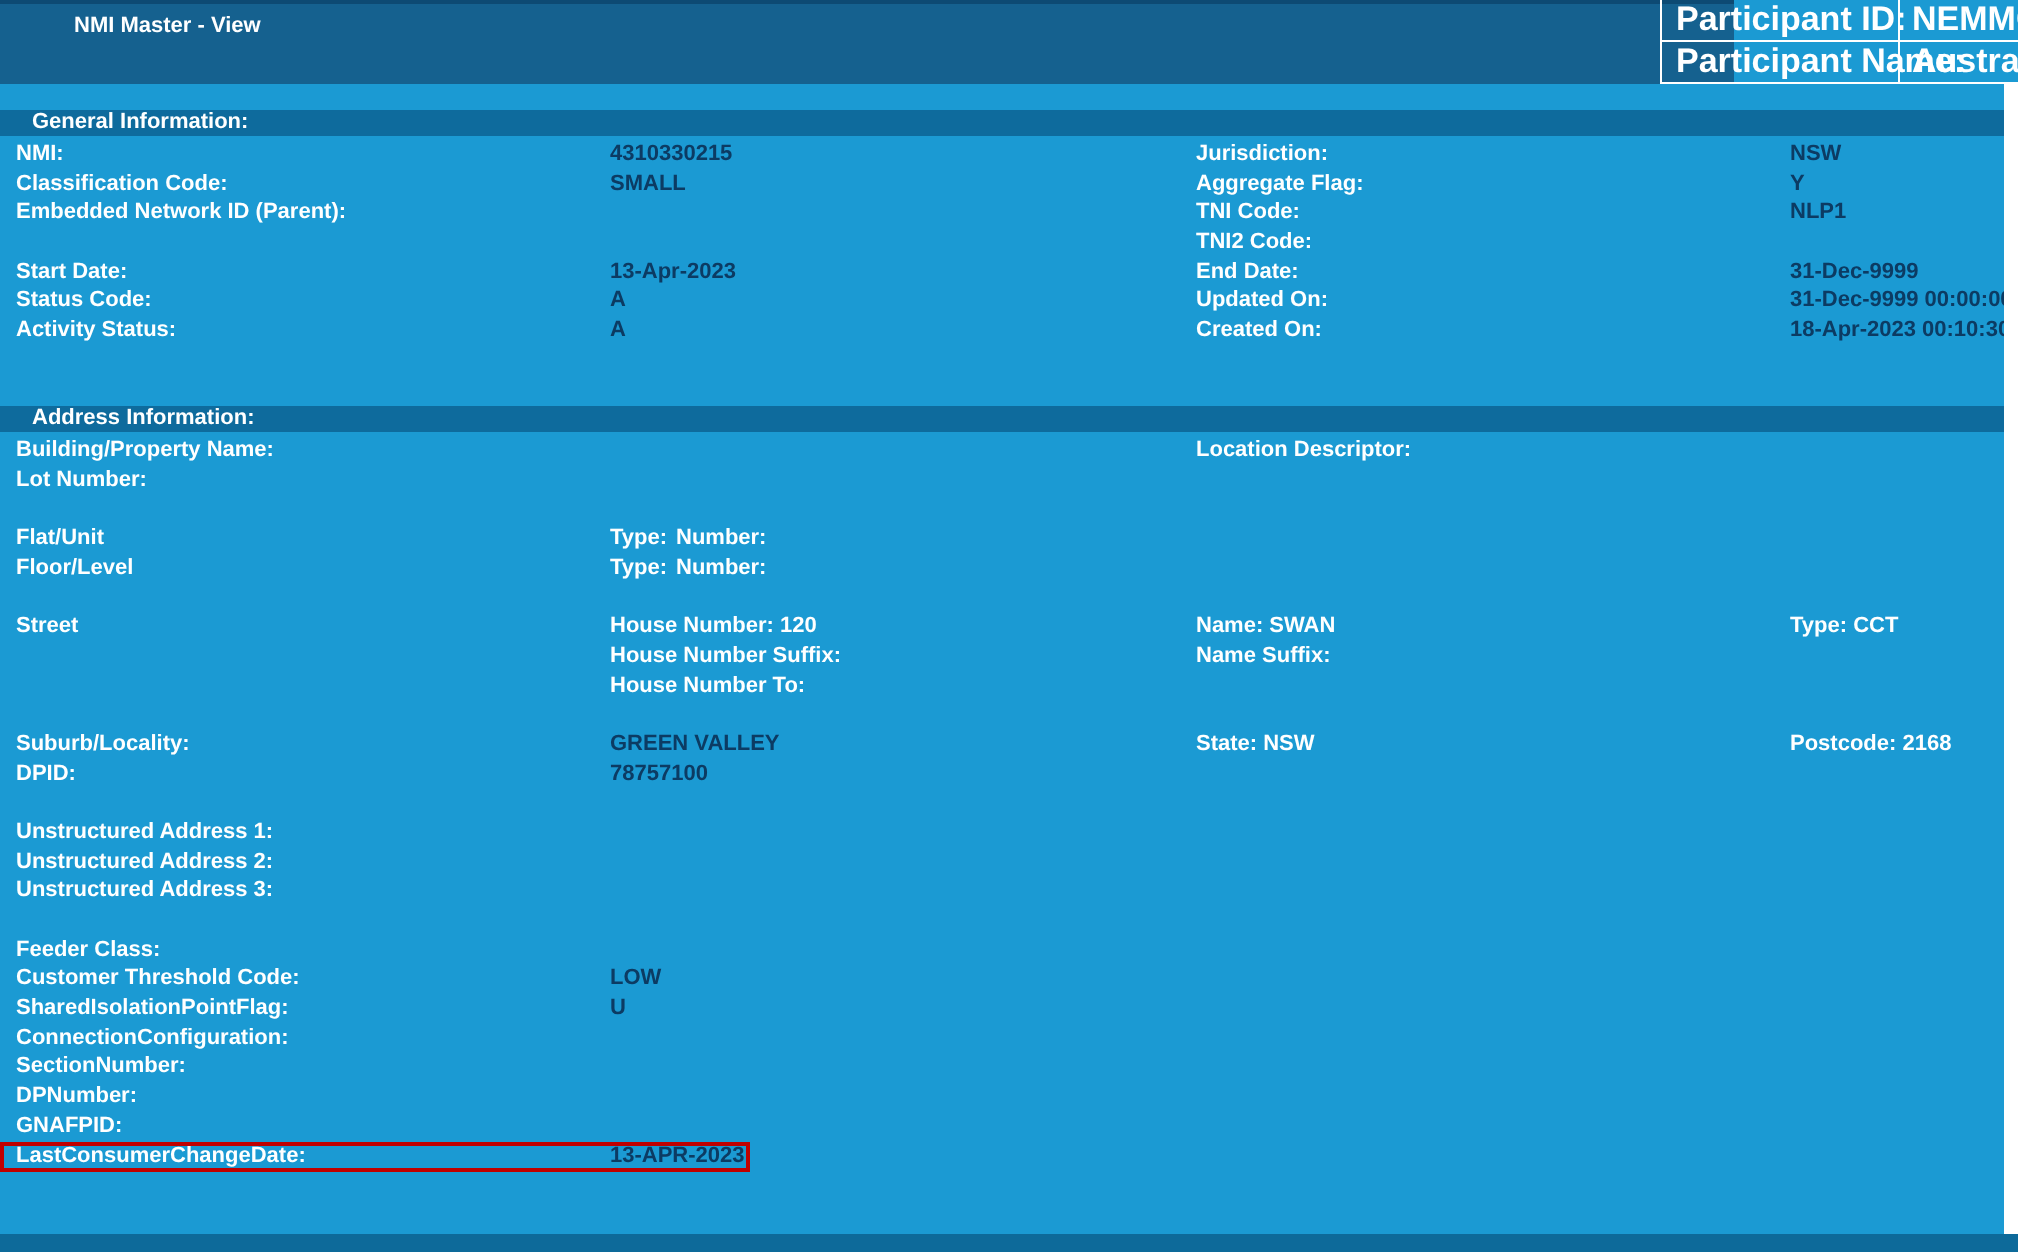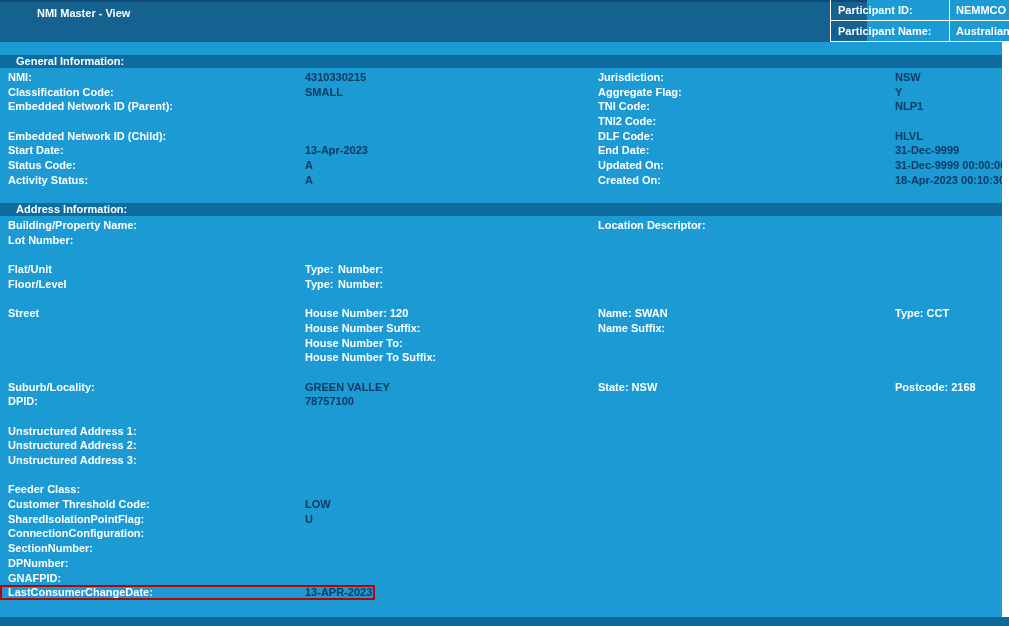--- a/index.html
+++ b/index.html
@@ -14,21 +14,21 @@
     background:var(--header-bg,#15618f);
     border-top:2px solid #0d4a73;box-sizing:border-box;
   }
   .title{
     position:absolute;left:37px;top:5px;
     color:var(--label-color,#fff);font-size:11px;font-weight:700;white-space:nowrap;
   }
   
   .ptable{
     position:absolute;top:0;left:830px;width:179px;height:53px;
-    font-size:11px;font-weight:700;color:var(--label-color,#fff);
+    font-size:17px;font-weight:700;color:var(--label-color,#fff);
     overflow:hidden;
   }
   .prow{display:flex;height:20px;line-height:20px;border-bottom:1px solid #fff;}
   .prow .pl{
     width:111px;padding-left:7px;flex:none;
     border-left:1px solid #fff;border-right:1px solid #fff;white-space:nowrap;
   }
   .prow .pv{padding-left:6px;flex:1;white-space:nowrap;overflow:hidden;}
   
   .band{
@@ -91,25 +91,20 @@
     </div>
     <div class="row">
       <span class="cell c0 label">Embedded Network ID (Parent):</span>
       <span class="cell c2 label">TNI Code:</span>
       <span class="cell c3 value">NLP1</span>
     </div>
     <div class="row">
       <span class="cell c2 label">TNI2 Code:</span>
     </div>
     <div class="row">
-      <span class="cell c0 label">Embedded Network ID (Child):</span>
-      <span class="cell c2 label">DLF Code:</span>
-      <span class="cell c3 value">HLVL</span>
-    </div>
-    <div class="row">
       <span class="cell c0 label">Start Date:</span>
       <span class="cell c1 value">13-Apr-2023</span>
       <span class="cell c2 label">End Date:</span>
       <span class="cell c3 value">31-Dec-9999</span>
     </div>
     <div class="row">
       <span class="cell c0 label">Status Code:</span>
       <span class="cell c1 value">A</span>
       <span class="cell c2 label">Updated On:</span>
       <span class="cell c3 value">31-Dec-9999 00:00:00</span>
@@ -149,23 +144,20 @@
       <span class="cell c2 label">Name: SWAN</span>
       <span class="cell c3 label">Type: CCT</span>
     </div>
     <div class="row">
       <span class="cell c1 label">House Number Suffix:</span>
       <span class="cell c2 label">Name Suffix:</span>
     </div>
     <div class="row">
       <span class="cell c1 label">House Number To:</span>
     </div>
-    <div class="row">
-      <span class="cell c1 label">House Number To Suffix:</span>
-    </div>
     <div class="row"></div>
     <div class="row">
       <span class="cell c0 label">Suburb/Locality:</span>
       <span class="cell c1 value">GREEN VALLEY</span>
       <span class="cell c2 label">State: NSW</span>
       <span class="cell c3 label">Postcode: 2168</span>
     </div>
     <div class="row">
       <span class="cell c0 label">DPID:</span>
       <span class="cell c1 value">78757100</span>

